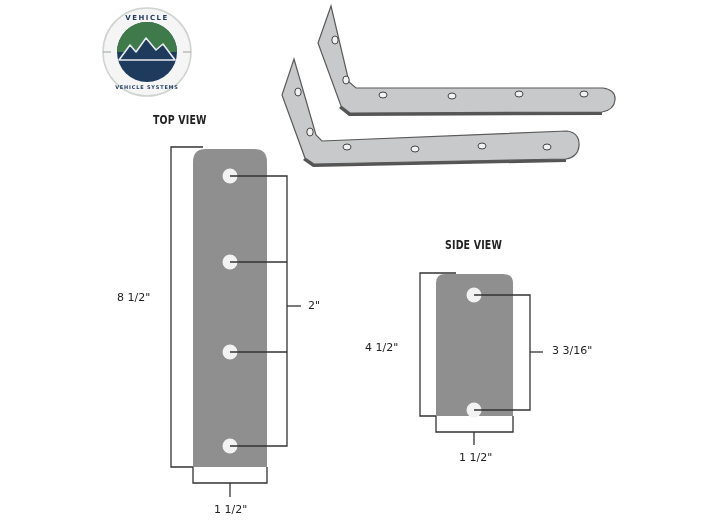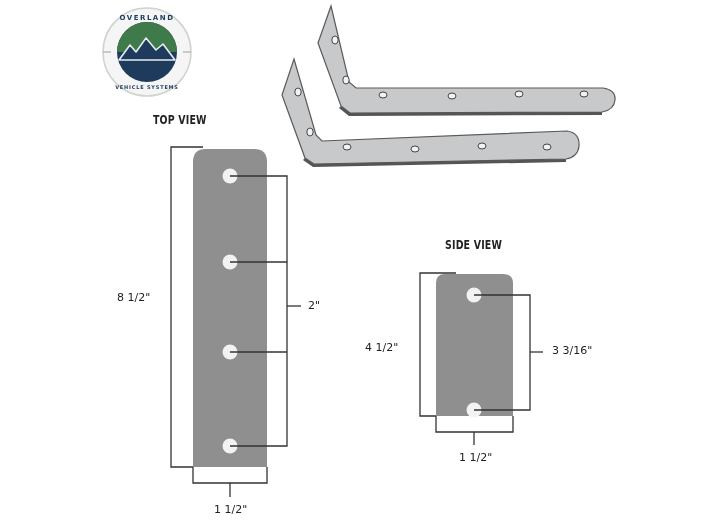--- a/index.html
+++ b/index.html
@@ -71,21 +71,21 @@
   </g>
   <g stroke="#333" stroke-width="1.3" fill="none">
     <path d="M456 273 L420 273 L420 416 L436 416"></path>
     <path d="M474 295 L530 295 L530 410 L474 410"></path>
     <path d="M530 352 L543 352"></path>
     <path d="M436 416 L436 432 L513 432 L513 416"></path>
     <path d="M474 432 L474 445"></path>
   </g>
 </svg>
 
-<div class="abs" style="left:116px;top:14px;width:62px;text-align:center;font-family:'DejaVu Sans',sans-serif;font-size:7px;font-weight:bold;color:#1e3a5c;letter-spacing:1.5px;">OVERLAND</div>
+<div class="abs" style="left:116px;top:14px;width:62px;text-align:center;font-family:'DejaVu Sans',sans-serif;font-size:7px;font-weight:bold;color:#1e3a5c;letter-spacing:1.5px;">VEHICLE</div>
 <div class="abs" style="left:110px;top:84px;width:74px;text-align:center;font-family:'DejaVu Sans',sans-serif;font-size:5px;font-weight:bold;color:#1e3a5c;letter-spacing:0.8px;">VEHICLE SYSTEMS</div>
 
 <div class="title" style="left:153px;top:113px;">TOP VIEW</div>
 <div class="label" style="left:117px;top:291px;">8 1/2"</div>
 <div class="label" style="left:308px;top:299px;">2"</div>
 <div class="label" style="left:214px;top:503px;">1 1/2"</div>
 
 <div class="title" style="left:445px;top:238px;">SIDE VIEW</div>
 <div class="label" style="left:365px;top:341px;">4 1/2"</div>
 <div class="label" style="left:552px;top:344px;">3 3/16"</div>

